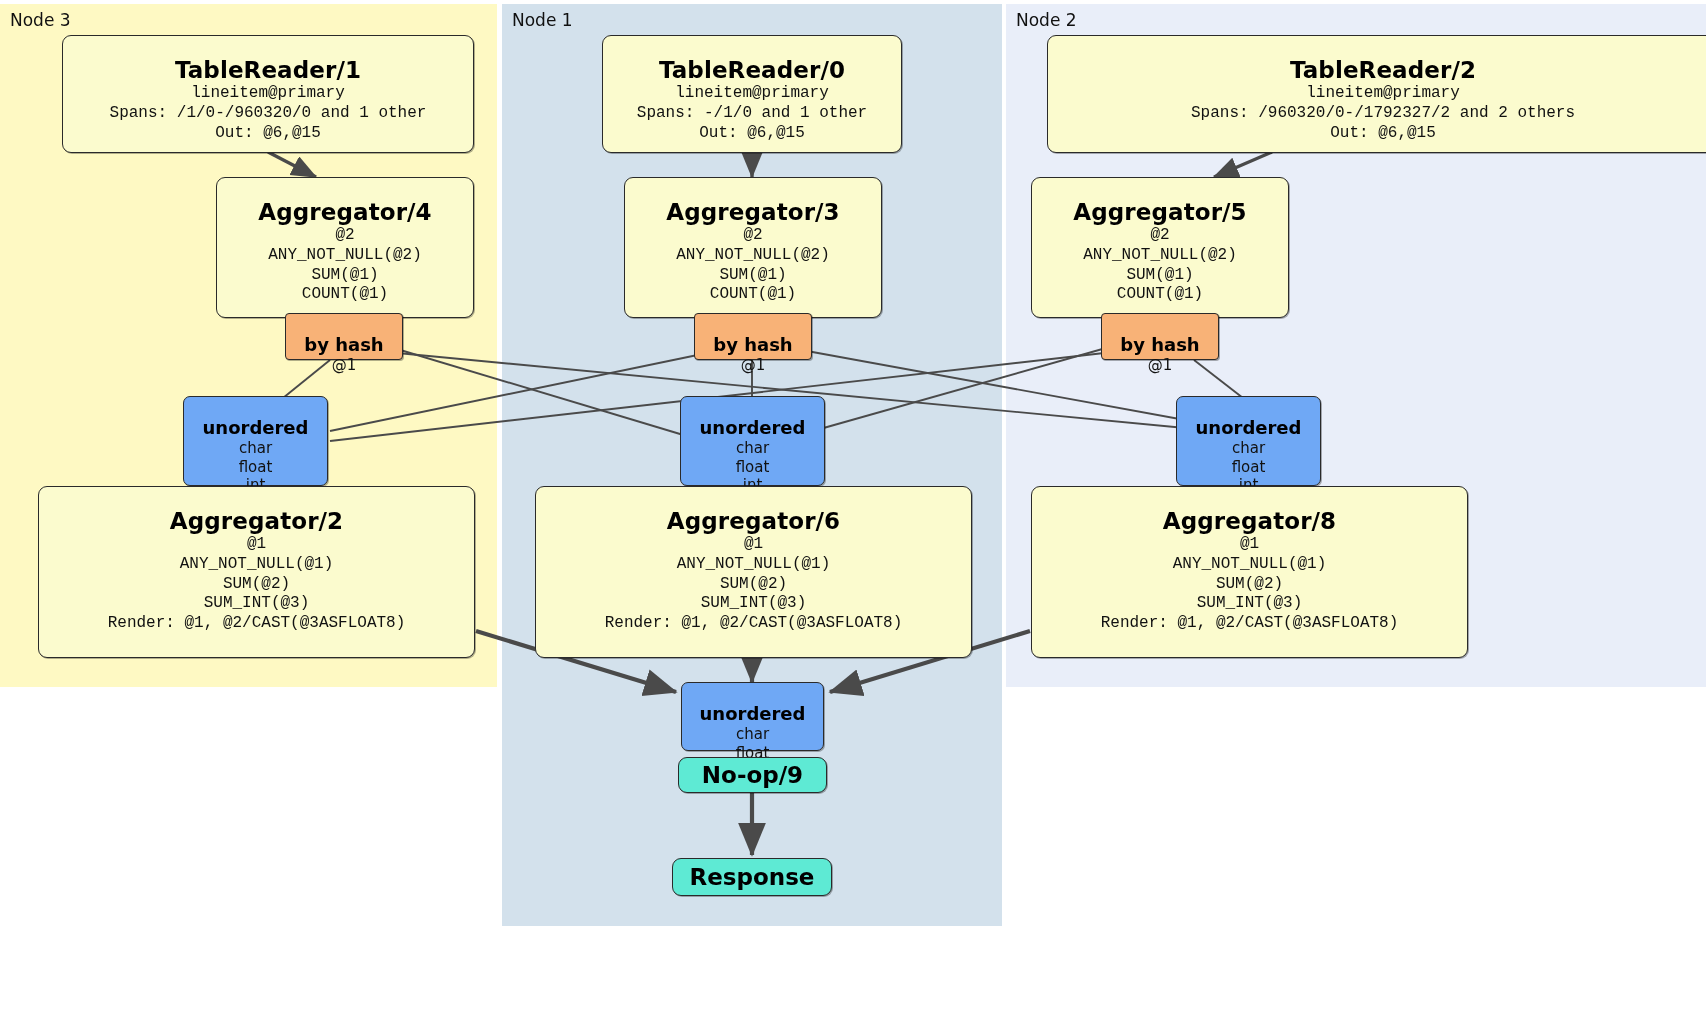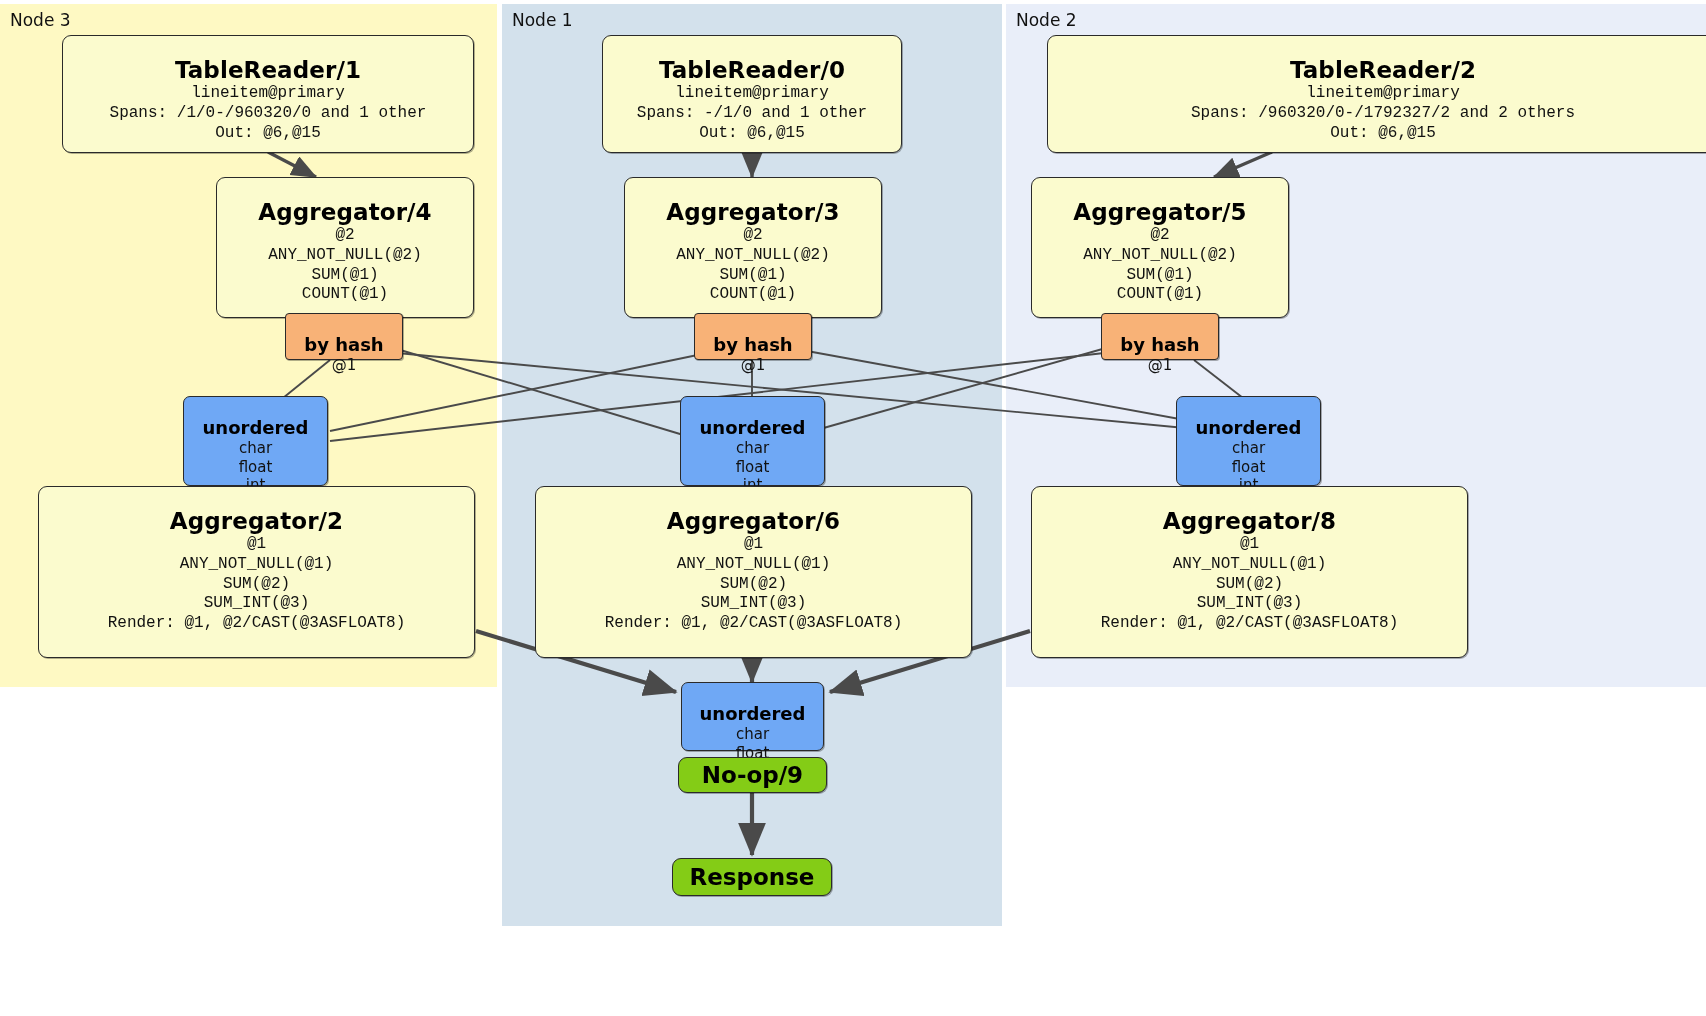--- a/index.html
+++ b/index.html
@@ -18,21 +18,21 @@
   .proc .ln{font-size:16px;color:#111;font-family:Liberation Mono, monospace;}
 
   .router{background:#f8b277;border-radius:4px;box-shadow:1px 1px 0 rgba(0,0,0,.30);}
   .router .ttl{font-weight:bold;font-size:18px;color:#000;}
   .router .ln{font-size:15px;color:#111;}
 
   .sync{background:#6fa8f5;border-radius:7px;box-shadow:1px 1px 0 rgba(0,0,0,.30);}
   .sync .ttl{font-weight:bold;font-size:18px;color:#000;}
   .sync .ln{font-size:15px;color:#111;}
 
-  .mini{background:#84cc16;box-shadow:1px 1px 0 rgba(0,0,0,.30);
+  .mini{background:#5eead4;box-shadow:1px 1px 0 rgba(0,0,0,.30);
         display:flex;align-items:center;justify-content:center;}
   .mini .ttl{font-weight:bold;font-size:23px;color:#000;}
 
   .pad{padding-top:20px;}
 </style>
 </head>
 <body>
 
 <div id="stage">
 

